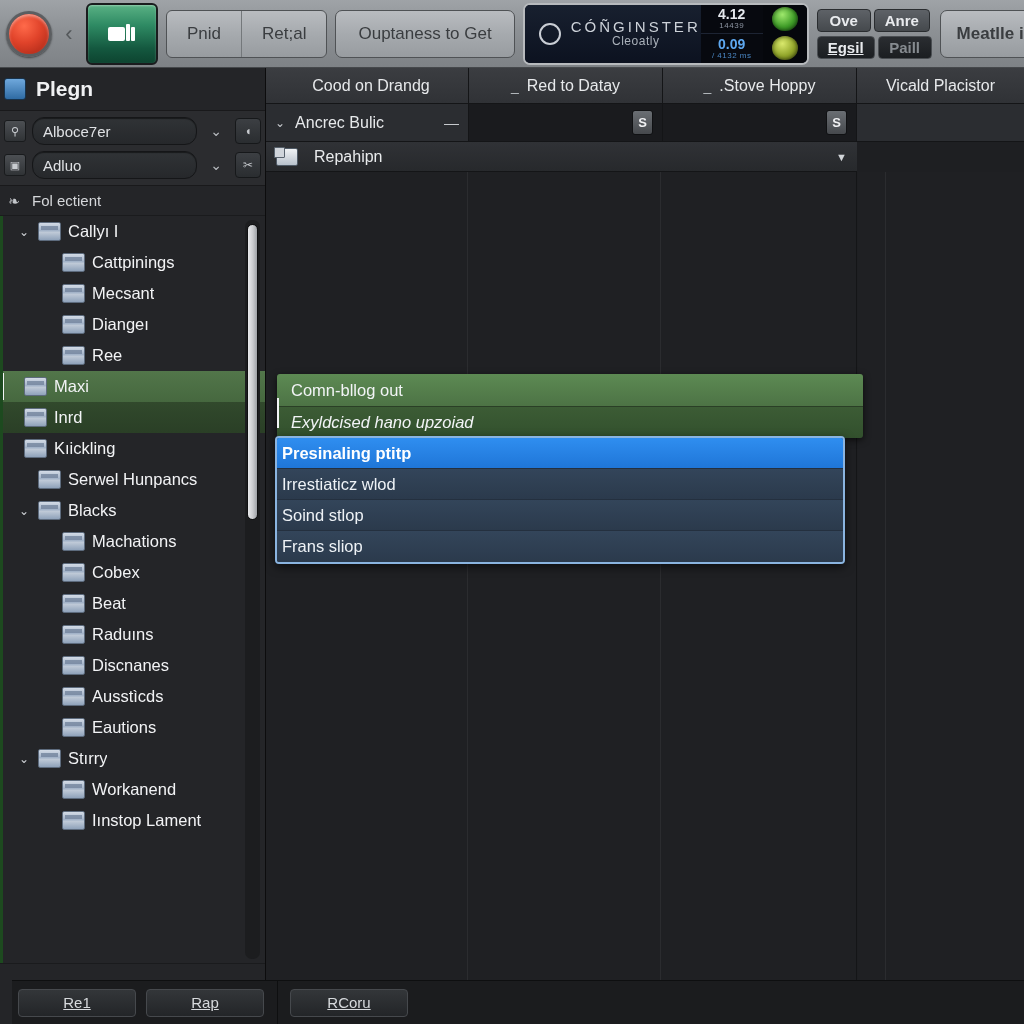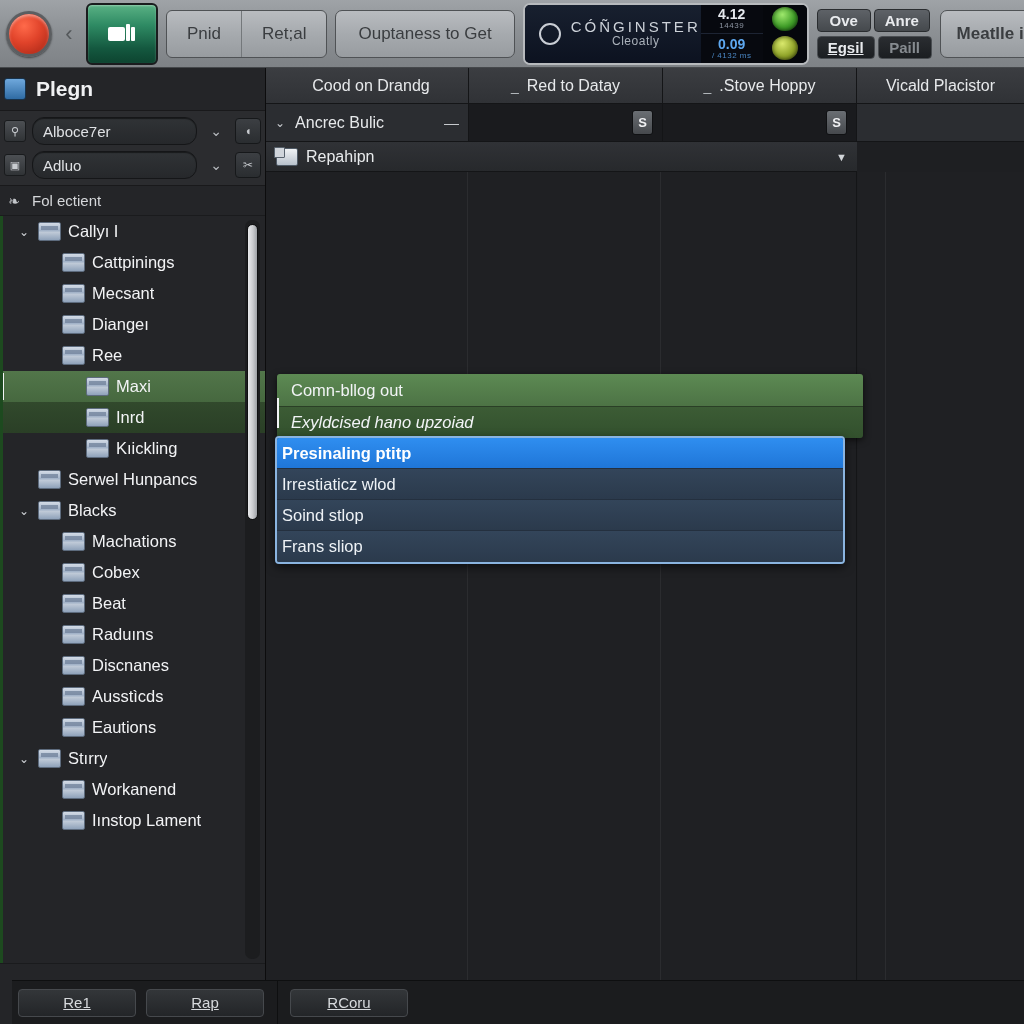--- a/index.html
+++ b/index.html
@@ -158,21 +158,21 @@
     position:absolute; left:0; top:0; right:0; bottom:61px;
     background:#242528; border-left:3px solid #1d4a1f;
     overflow:hidden;
   }
   .tree-row {
     height:31px; display:flex; align-items:center; gap:7px;
     padding-right:8px; position:relative;
   }
   .tree-row.lv0 { padding-left:14px; }
   .tree-row.lv1 { padding-left:38px; }
-  .tree-row.lv2 { padding-left:62px; }
+  .tree-row.lv2 { }
   .tree-row.sel-a { background:linear-gradient(180deg,#52764a 0%,#46683f 100%); }
   .tree-row.sel-b { background:linear-gradient(180deg,#31492c 0%,#2a3f26 100%); }
   .tree-row.sel-a::before {
     content:""; position:absolute; left:-3px; top:2px; bottom:2px; width:4px;
     background:#f2f4f5;
   }
   .tw { width:14px; flex:0 0 auto; text-align:center; color:#cfd2d6; font-size:12px; }
   .tw.none { visibility:hidden; }
   .folder {
     width:23px; height:19px; flex:0 0 auto; border-radius:2px;
@@ -235,21 +235,21 @@
     width:21px; height:25px; border-radius:3px; flex:0 0 auto;
     background:linear-gradient(180deg,#6a6e73 0%,#46494d 100%);
     border:1px solid #101113; color:#f0f1f3; font-size:13px; font-weight:bold;
     display:flex; align-items:center; justify-content:center;
   }
 
   .reparow {
     position:absolute; left:0; top:74px; width:591px; height:30px;
     background:linear-gradient(180deg,#303236 0%,#27292c 100%);
     border-bottom:1px solid #141517;
-    display:flex; align-items:center; gap:8px; padding:0 10px;
+    display:flex; align-items:center; gap:16px; padding:0 10px;
   }
   .repa-ico {
     width:22px; height:18px; flex:0 0 auto; border-radius:2px;
     background:linear-gradient(180deg,#f0f2f4 0%,#b9c2cc 100%);
     border:1px solid #4f5a66; position:relative;
   }
   .repa-ico::before {
     content:""; position:absolute; left:-3px; top:-2px; width:9px; height:9px;
     background:#d0d5db; border:1px solid #57616c; border-radius:1px;
   }

